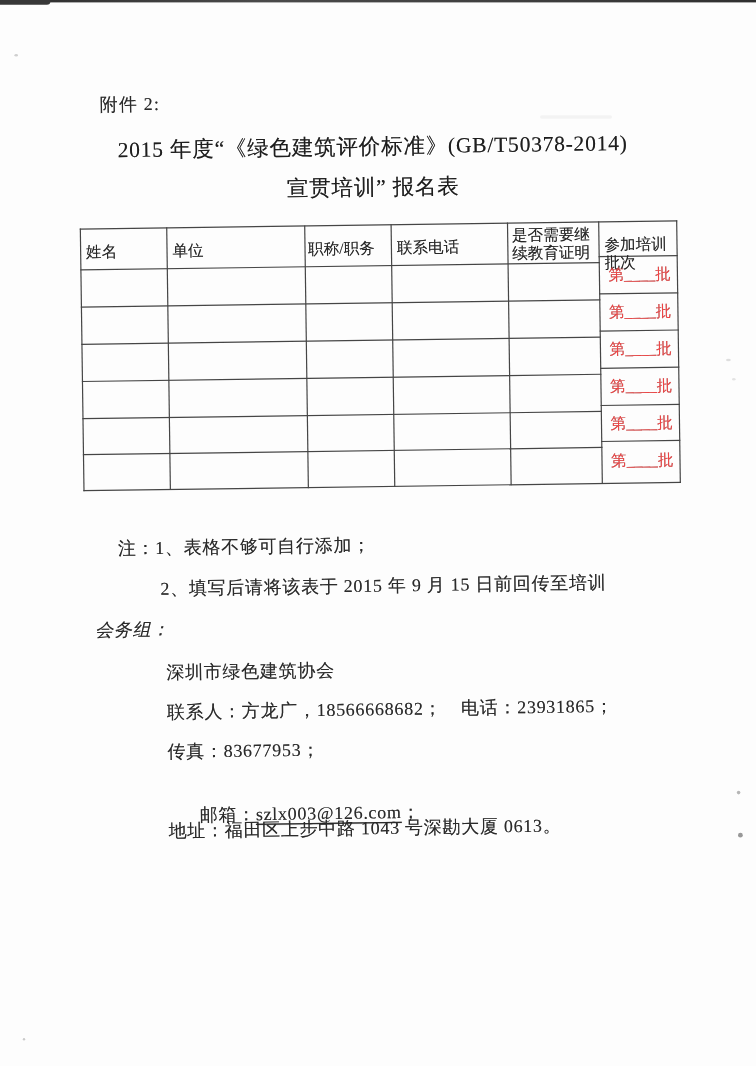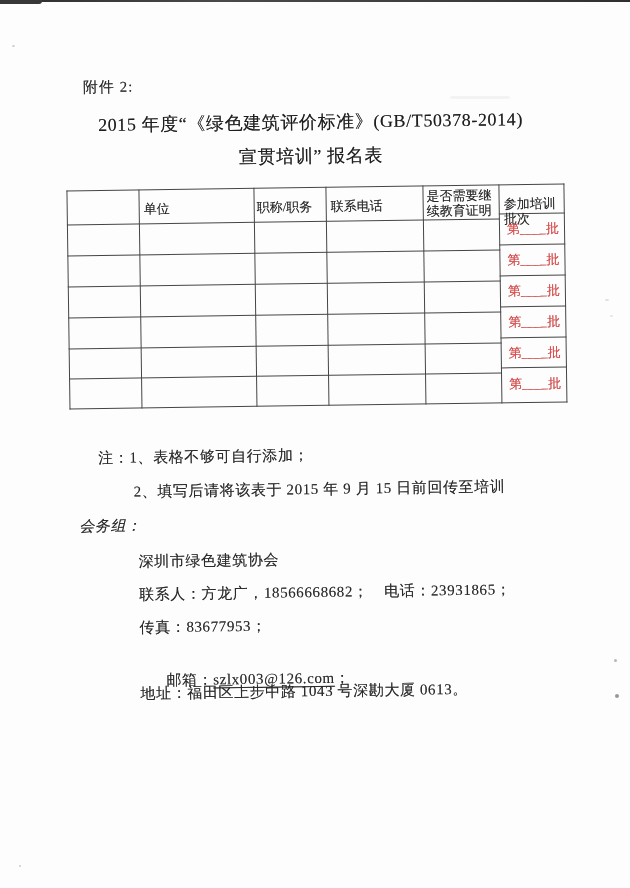--- a/index.html
+++ b/index.html
@@ -99,20 +99,21 @@
       <div class="hl" style="left:0;top:158px;width:433px"></div>
       <div class="hl" style="left:0;top:188px;width:433px"></div>
 
       <div class="hl" style="left:432px;top:29px;width:66px"></div>
       <div class="hl" style="left:432px;top:60px;width:66px"></div>
       <div class="hl" style="left:432px;top:91px;width:66px"></div>
       <div class="hl" style="left:432px;top:122px;width:66px"></div>
       <div class="hl" style="left:432px;top:153px;width:66px"></div>
       <div class="hl" style="left:432px;top:183px;width:66px"></div>
 
+      <div class="hc single" style="left:5px;width:64px">姓名</div>
       <div class="hc single" style="left:77px;width:105px">单位</div>
       <div class="hc single" style="left:190px;width:67px">职称/职务</div>
       <div class="hc single" style="left:264px;width:90px">联系电话</div>
       <div class="hc multi" style="left:360px;width:69px;padding-top:4px">是否需要继续教育证明</div>
       <div class="hc multi" style="left:437px;width:60px;padding-top:13px">参加培训批次</div>
 
       <div class="bc" style="top:29px">第____批</div>
       <div class="bc" style="top:60px">第____批</div>
       <div class="bc" style="top:91px">第____批</div>
       <div class="bc" style="top:122px">第____批</div>

